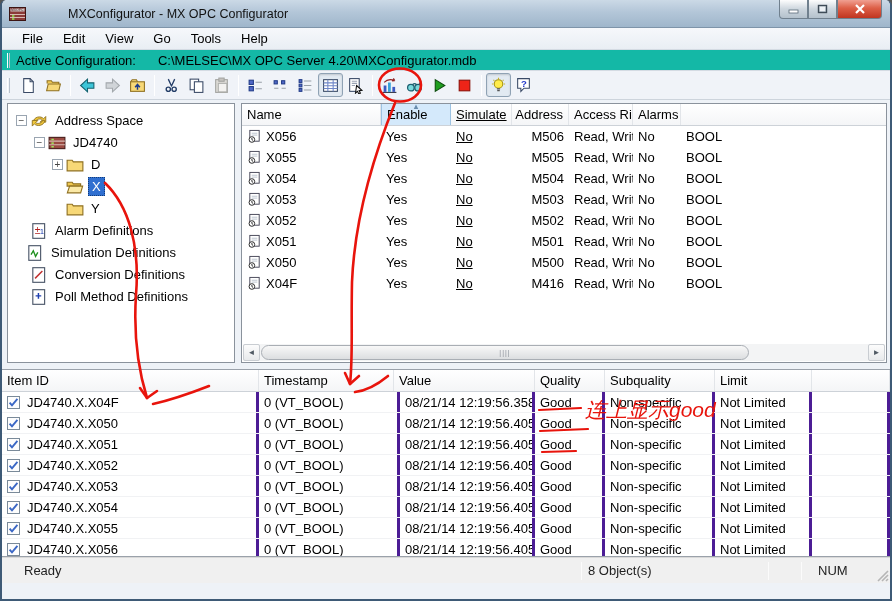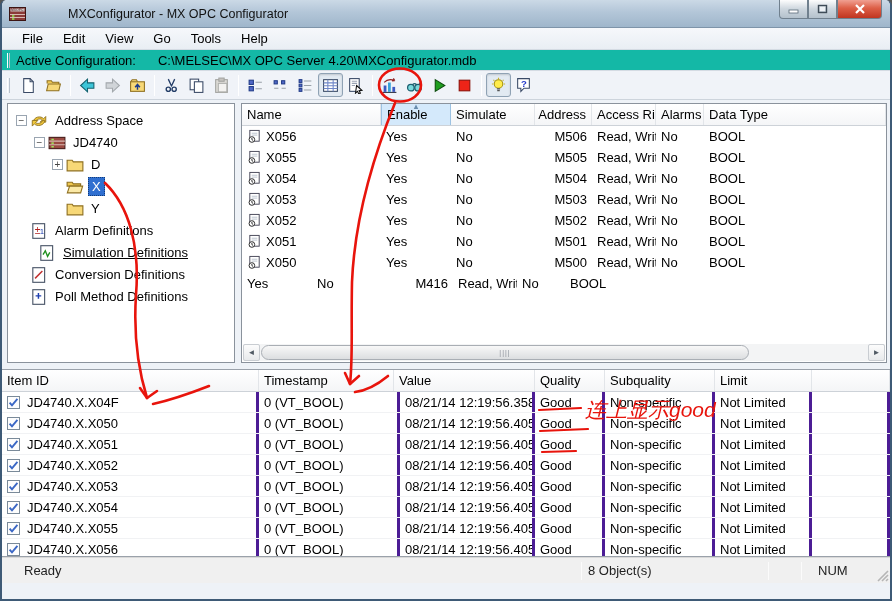--- a/index.html
+++ b/index.html
@@ -44,21 +44,21 @@
   .exp-slot{ width:14px; flex:none; }
   .ticon16{ width:18px; height:17px; flex:none; margin-right:4px;}
   .tree-label{ padding:1px 3px; white-space:nowrap;}
   .tree-label.selected{ background:#2f6fd0; color:#fff; border:1px dotted #123c7a;}
   
   .hdr{ height:22px; display:flex; background:linear-gradient(#ffffff,#f4f5f7); border-bottom:1px solid #cdd2d8; font-size:13px;}
   .hcell{ display:flex; align-items:center; padding:0 5px; border-right:1px solid #e2e5e9; position:relative; white-space:nowrap; overflow:hidden;}
   .row21{ height:21px; display:flex; align-items:center; font-size:13px; white-space:nowrap;}
   .cell{ display:flex; align-items:center; padding:0 5px; overflow:hidden; white-space:nowrap; height:100%;}
   
-  .ct-name{width:139px;flex:none;} .ct-enable{width:70px;flex:none;} .ct-sim{width:84px;flex:none;}
+  .ct-name{width:139px;flex:none;} .ct-enable{width:70px;flex:none;} .ct-sim{width:61px;flex:none;text-decoration:underline;}
   .ct-addr{width:57px;flex:none;justify-content:flex-end;text-align:right;}
   .ct-access{width:64px;flex:none;} .ct-alarms{width:48px;flex:none;} .ct-type{flex:1;}
   .hcell.ct-enable{ background:#d4e9fb; border-left:1px solid #9cc2e2; border-right:1px solid #9cc2e2;}
   .sort-arrow{ position:absolute; top:-3px; left:50%; transform:translateX(-50%); font-size:9px; color:#678cad;}
   .tagicon{ width:15px; height:15px; margin-right:4px; flex:none;}
   
   .hscroll{ position:absolute; left:1px; right:1px; bottom:1px; height:17px; background:#f3f4f5; display:flex; align-items:center;}
   .sbtn{ width:17px; height:17px; display:flex; align-items:center; justify-content:center; font-size:8px; color:#505a64; background:linear-gradient(#fcfcfc,#e8eaec); border:1px solid #c9cdd2; border-radius:2px;}
   .strack{ flex:1; height:17px; position:relative;}
   .sthumb{ position:absolute; left:1px; top:1px; height:15px; width:488px; background:linear-gradient(#f8f8f8,#dcdee0); border:1px solid #a9aeb4; border-radius:8px; display:flex; align-items:center; justify-content:center;}
@@ -353,21 +353,21 @@
         </div>
         <div class="tree-row" style="padding-left: 8px;">
           <div class="exp-slot"></div>
           <div class="ticon16"><svg viewBox="0 0 16 16">
               <rect x="2.5" y="1.5" width="10.5" height="13" fill="#fff" stroke="#4a5668"></rect>
               <text x="4.2" y="11" font-size="9" fill="#b02020">±</text>
               <text x="8.6" y="11" font-size="7" fill="#2040b0">1</text>
             </svg></div>
           <div class="tree-label">Alarm Definitions</div>
         </div>
-        <div class="tree-row" style="padding-left: 16px; text-decoration: underline;">
+        <div class="tree-row" style="padding-left: 4px;">
           <div class="exp-slot"></div>
           <div class="ticon16"><svg viewBox="0 0 16 16">
               <rect x="2.5" y="1.5" width="10.5" height="13" fill="#fff" stroke="#4a5668"></rect>
               <path d="M4.5 9.5l2-3.5 2 5 2-3.5" stroke="#209020" fill="none" stroke-width="1.2"></path>
             </svg></div>
           <div class="tree-label">Simulation Definitions</div>
         </div>
         <div class="tree-row" style="padding-left: 8px;">
           <div class="exp-slot"></div>
           <div class="ticon16"><svg viewBox="0 0 16 16">
@@ -387,21 +387,20 @@
       </div>
     <div class="vsplit"></div>
     <div class="tag-panel">
       <div class="hdr" id="tag-hdr">
           <div class="hcell ct-name">Name</div>
           <div class="hcell ct-enable">Enable<span class="sort-arrow">▴</span></div>
           <div class="hcell ct-sim">Simulate</div>
           <div class="hcell ct-addr">Address</div>
           <div class="hcell ct-access">Access Ri...</div>
           <div class="hcell ct-alarms">Alarms</div>
-          <div class="hcell ct-type">Data Type</div>
         </div>
       <div id="tag-rows">
           <div class="row21">
             <div class="cell ct-name">
               <div class="tagicon"><svg viewBox="0 0 16 16">
                   <rect x="3" y="1.5" width="10" height="11.5" fill="#fff" stroke="#445"></rect>
                   <path d="M5 4.5h6M5 6.5h6" stroke="#aab4c0" stroke-width="0.8"></path>
                   <circle cx="5.2" cy="11.2" r="3" fill="#fff" stroke="#222"></circle>
                   <path d="M5.2 9.6v1.7l1.2.8" stroke="#222" fill="none"></path>
                 </svg></div>
@@ -510,20 +509,29 @@
               <span>X050</span>
             </div>
             <div class="cell ct-enable">Yes</div>
             <div class="cell ct-sim">No</div>
             <div class="cell ct-addr">M500</div>
             <div class="cell ct-access">Read, Write</div>
             <div class="cell ct-alarms">No</div>
             <div class="cell ct-type">BOOL</div>
           </div>
           <div class="row21">
+            <div class="cell ct-name">
+              <div class="tagicon"><svg viewBox="0 0 16 16">
+                  <rect x="3" y="1.5" width="10" height="11.5" fill="#fff" stroke="#445"></rect>
+                  <path d="M5 4.5h6M5 6.5h6" stroke="#aab4c0" stroke-width="0.8"></path>
+                  <circle cx="5.2" cy="11.2" r="3" fill="#fff" stroke="#222"></circle>
+                  <path d="M5.2 9.6v1.7l1.2.8" stroke="#222" fill="none"></path>
+                </svg></div>
+              <span>X04F</span>
+            </div>
             <div class="cell ct-enable">Yes</div>
             <div class="cell ct-sim">No</div>
             <div class="cell ct-addr">M416</div>
             <div class="cell ct-access">Read, Write</div>
             <div class="cell ct-alarms">No</div>
             <div class="cell ct-type">BOOL</div>
           </div>
         </div>
       <div class="hscroll">
         <div class="sbtn">◄</div>

